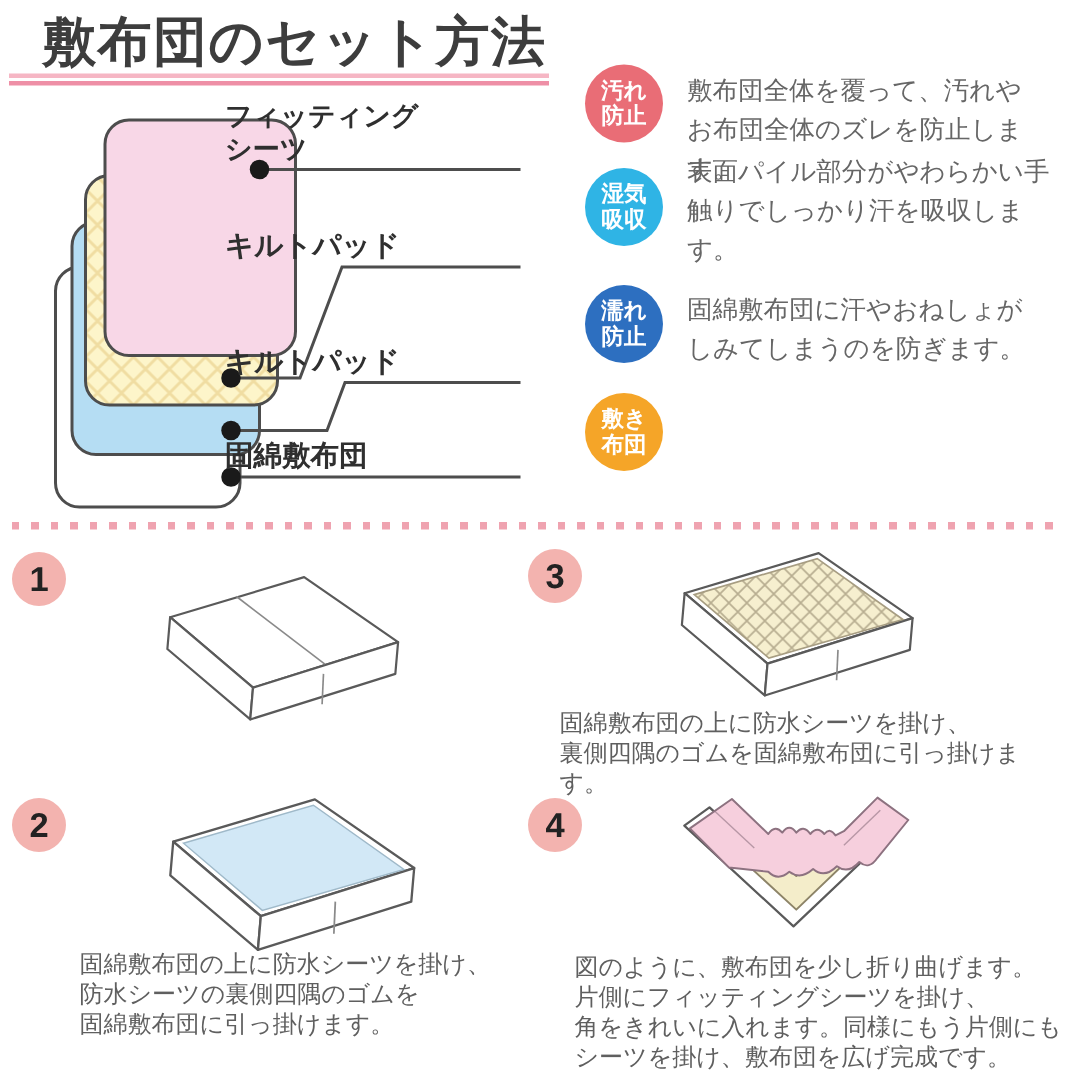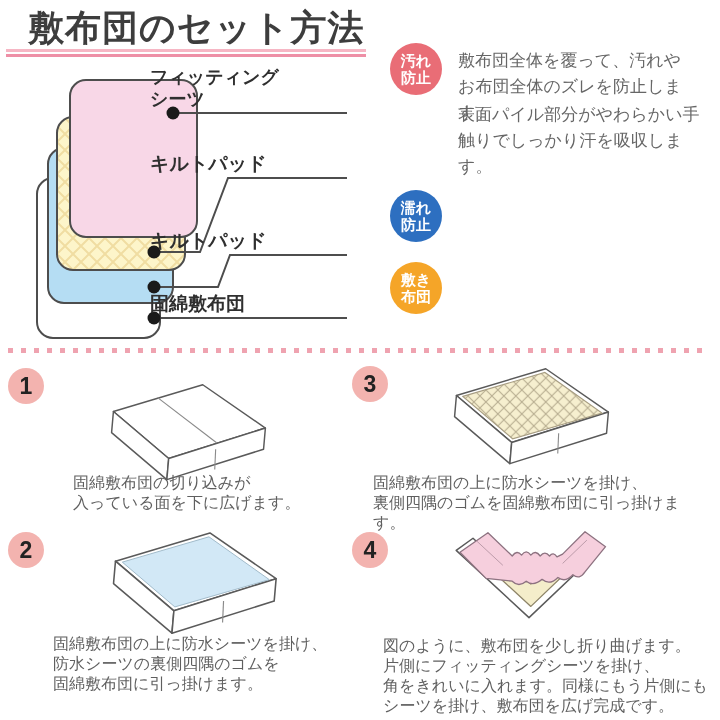--- a/index.html
+++ b/index.html
@@ -105,43 +105,45 @@
 シーツ</div>
   <div class="layer-label ll-quilt">キルトパッド</div>
   <div class="layer-label ll-water">キルトパッド</div>
   <div class="layer-label ll-futon">固綿敷布団</div>
 
   <div class="badge b0">汚れ
 防止</div>
   <div class="feature-desc d0">敷布団全体を覆って、汚れや
 お布団全体のズレを防止します。</div>
 
+  <div class="badge b1">湿気
+吸収</div>
   <div class="feature-desc d1">表面パイル部分がやわらかい手
 触りでしっかり汗を吸収します。</div>
 
   <div class="badge b2">濡れ
 防止</div>
+  <div class="feature-desc d2">固綿敷布団に汗やおねしょが
+しみてしまうのを防ぎます。</div>
 
   <div class="badge b3">敷き
 布団</div>
 
   <div class="divider"></div>
 
   <div class="step-num n1">1</div>
   <svg class="step-illust i1" viewBox="0 0 190 112">
     <g stroke="#5a5a5a" stroke-width="1.6" stroke-linejoin="round" fill="#ffffff">
       <polygon points="20,32 117,3 185,50 80,83"></polygon>
       <polygon points="20,32 80,83 78,106 18,55"></polygon>
       <polygon points="80,83 185,50 183,73 78,106"></polygon>
     </g>
     <path d="M68,17 L132,66" stroke="#8a8a8a" stroke-width="1.2" fill="none"></path>
     <path d="M131,73 L130,95" stroke="#8a8a8a" stroke-width="1.2" fill="none"></path>
   </svg>
-  <div class="step-caption c1">固綿敷布団の切り込みが
-入っている面を下に広げます。</div>
 
   <div class="step-num n3">3</div>
   <svg class="step-illust i3" viewBox="0 0 190 112">
     <g stroke="#5a5a5a" stroke-width="1.6" stroke-linejoin="round" fill="#ffffff">
       <polygon points="20,32 117,3 185,50 80,83"></polygon>
       <polygon points="20,32 80,83 78,106 18,55"></polygon>
       <polygon points="80,83 185,50 183,73 78,106"></polygon>
     </g>
     <polygon points="27,33 116,7 178,51 81,79" fill="#f6efcf"></polygon>
     <polygon points="27,33 116,7 178,51 81,79" fill="url(#quiltB)"></polygon>

